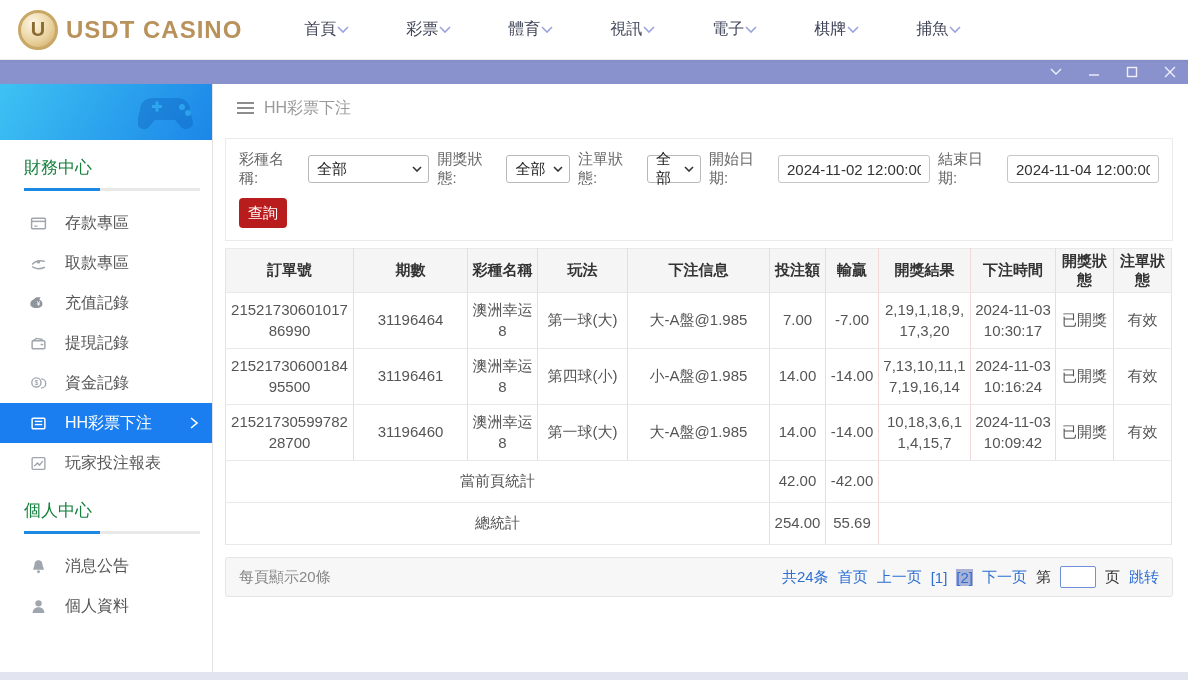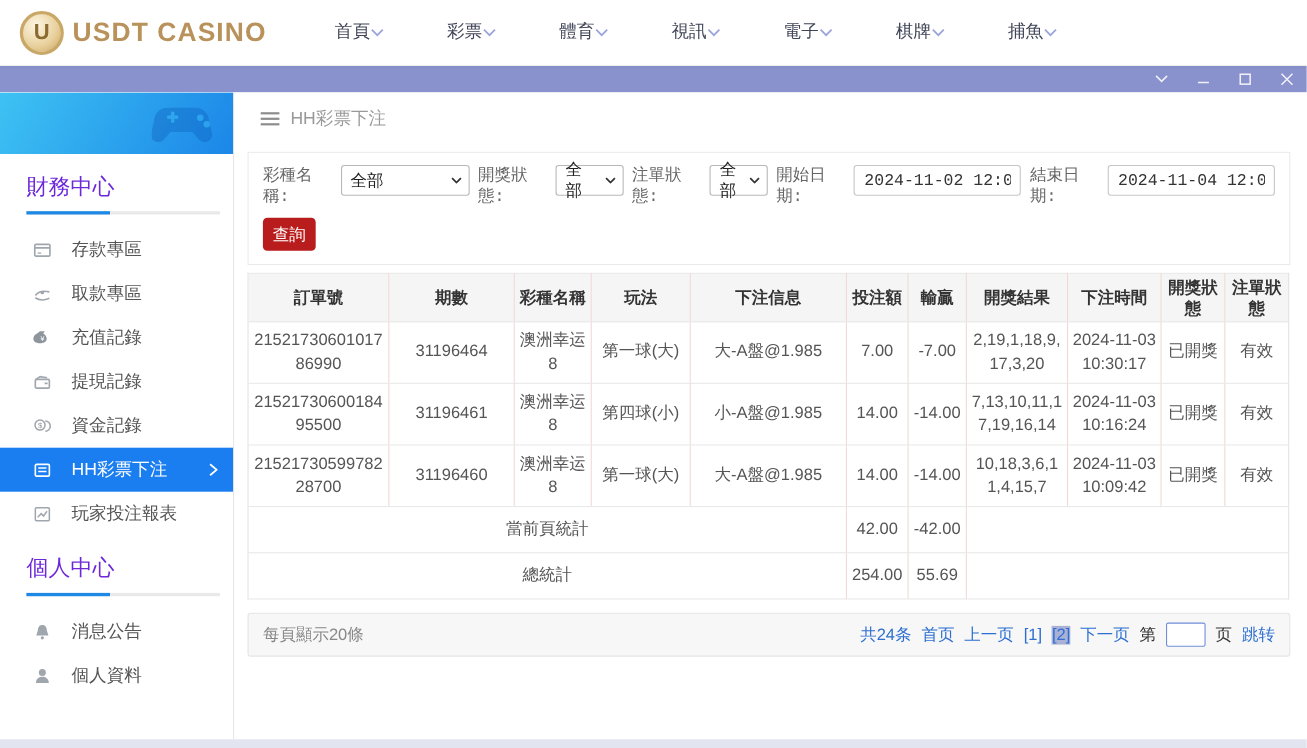--- a/index.html
+++ b/index.html
@@ -29,36 +29,36 @@
   .shell { display:flex; height:588px; }
   .sidebar { width:213px; background:#fff; border-right:1px solid #e2e2e2; flex:none; overflow:hidden; }
   .content { flex:1; background:#fff; overflow:hidden; }
 
   
   .side-head { height:56px; background:linear-gradient(120deg,#3ec2f3,#1b86e8);
     color:#fff; padding:9px 0 0 18px; position:relative; overflow:hidden;}
   .side-head .t1 { font-size:19px; font-weight:bold; letter-spacing:2px;margin-top:48px; }
   .side-head .t2 { font-size:8px; letter-spacing:2px; margin-top:2px; }
   .side-head svg { position:absolute; right:10px; top:6px; opacity:.35; }
-  .sec-title { color:#6d28d9; font-size:20px; margin:16px 0 0 24px; }
+  .sec-title { color:#15803d; font-size:17px; margin:16px 0 0 24px; }
   .sec-line { width:176px; height:3px; background:#e9e9e9; margin:9px 0 12px 24px; position:relative; }
   .sec-line i { position:absolute; left:0; top:0; width:76px; height:3px; background:#1e88e5; display:block; }
   .menu-item { height:40px; display:flex; align-items:center; padding-left:30px; gap:18px;
     font-size:16px; color:#555; cursor:pointer; }
   .menu-item .mi { width:17px; height:17px; flex:none; display:flex; align-items:center; }
   .menu-item.active { background:#1a7ef0; color:#fff; padding-right:14px; }
   .menu-item.active .lbl { flex:1; }
 
   
   .crumb { height:48px; display:flex; align-items:center; padding-left:24px; gap:10px; color:#999; font-size:16px; }
   .burger { width:17px; display:flex; flex-direction:column; gap:3px; cursor:pointer;}
   .burger i { height:2px; background:#8d8d8d; display:block; }
 
   .panel { margin:6px 15px 0 12px; border:1px solid #ebebeb; background:#fff; padding:11px 13px 12px; }
-  .frow { display:flex; gap:8px; font-size:15px; color:#666; flex-wrap:nowrap;font-family:Liberation Mono, monospace; }
+  .frow { display:flex; align-items:center; gap:8px; font-size:15px; color:#666; flex-wrap:nowrap; }
   .fsel { height:28px; border:1px solid #b8b8b8; border-radius:3px; background:#fff;
     display:inline-flex; align-items:center; justify-content:space-between; padding:0 6px 0 8px;
     color:#222; cursor:pointer; gap:6px;}
   .fsel svg { flex:none; }
   .ftext { height:28px; border:1px solid #c6c6c6; border-radius:3px; padding:0 8px; font-size:15px;
     color:#333; font-family:inherit; width:152px; }
   .btn-search { margin-top:10px; width:48px; height:30px; background:#b91c1c; color:#fff; border:none;
     border-radius:4px; font-size:15px; cursor:pointer; font-family:inherit; }
 
   

